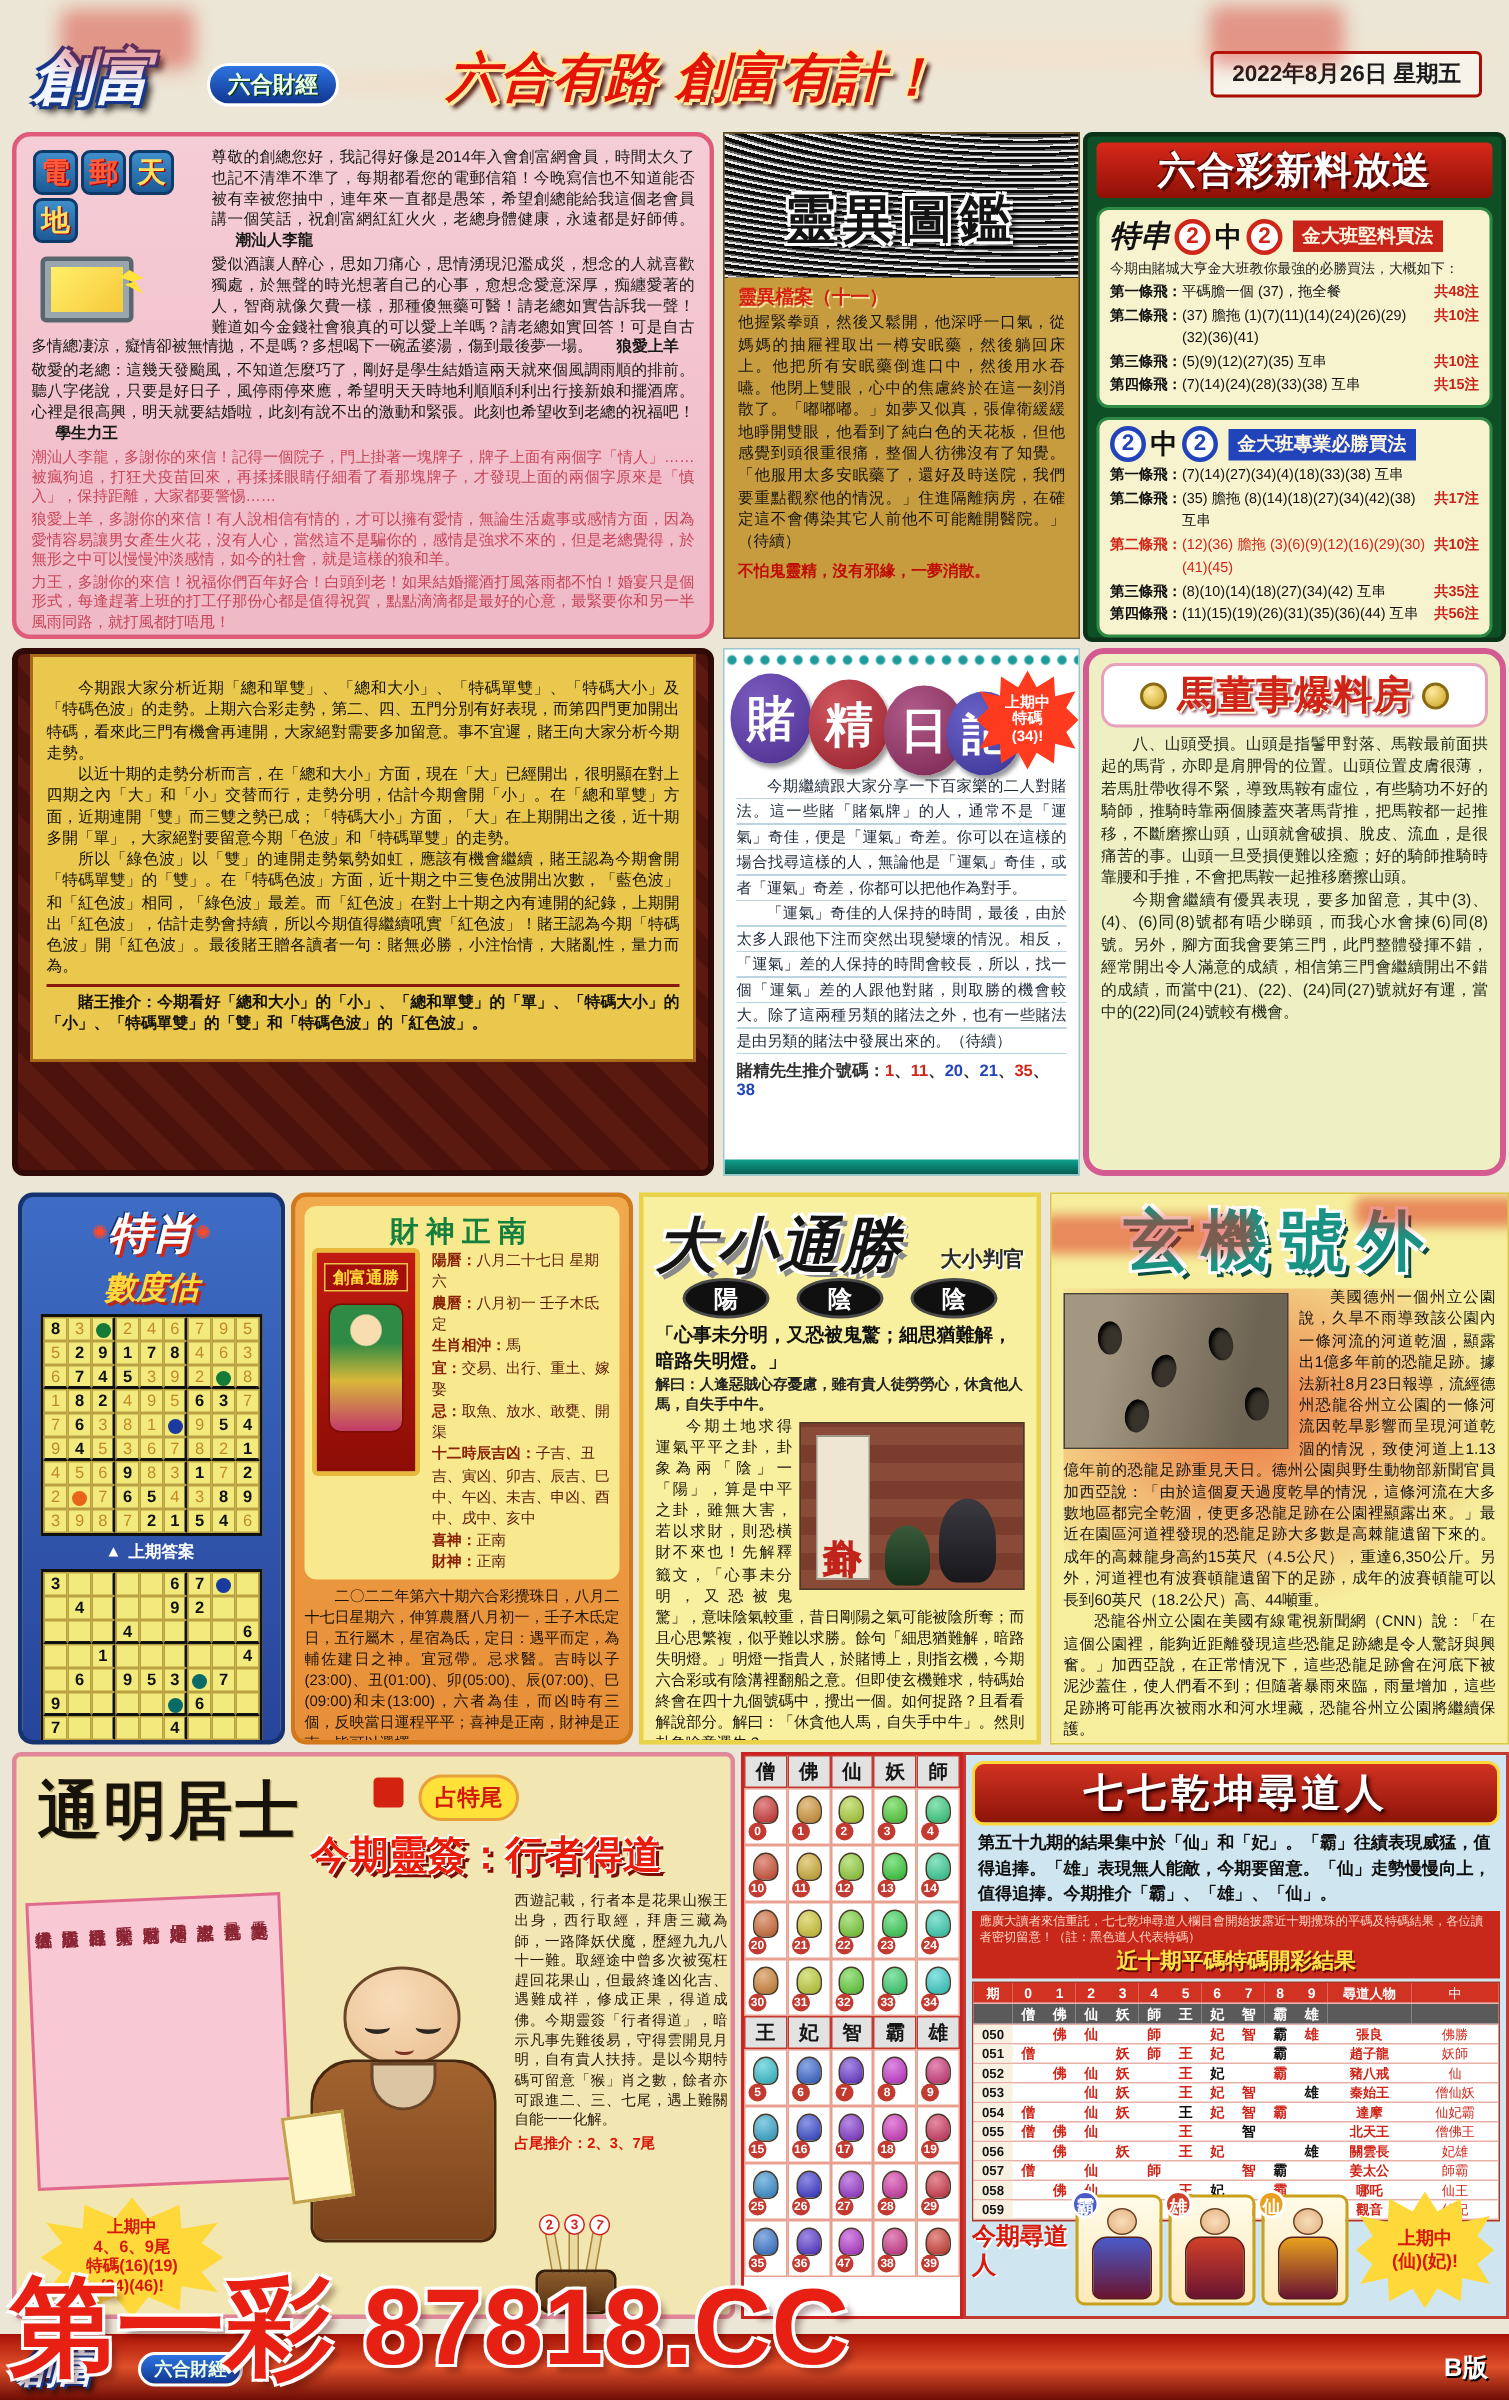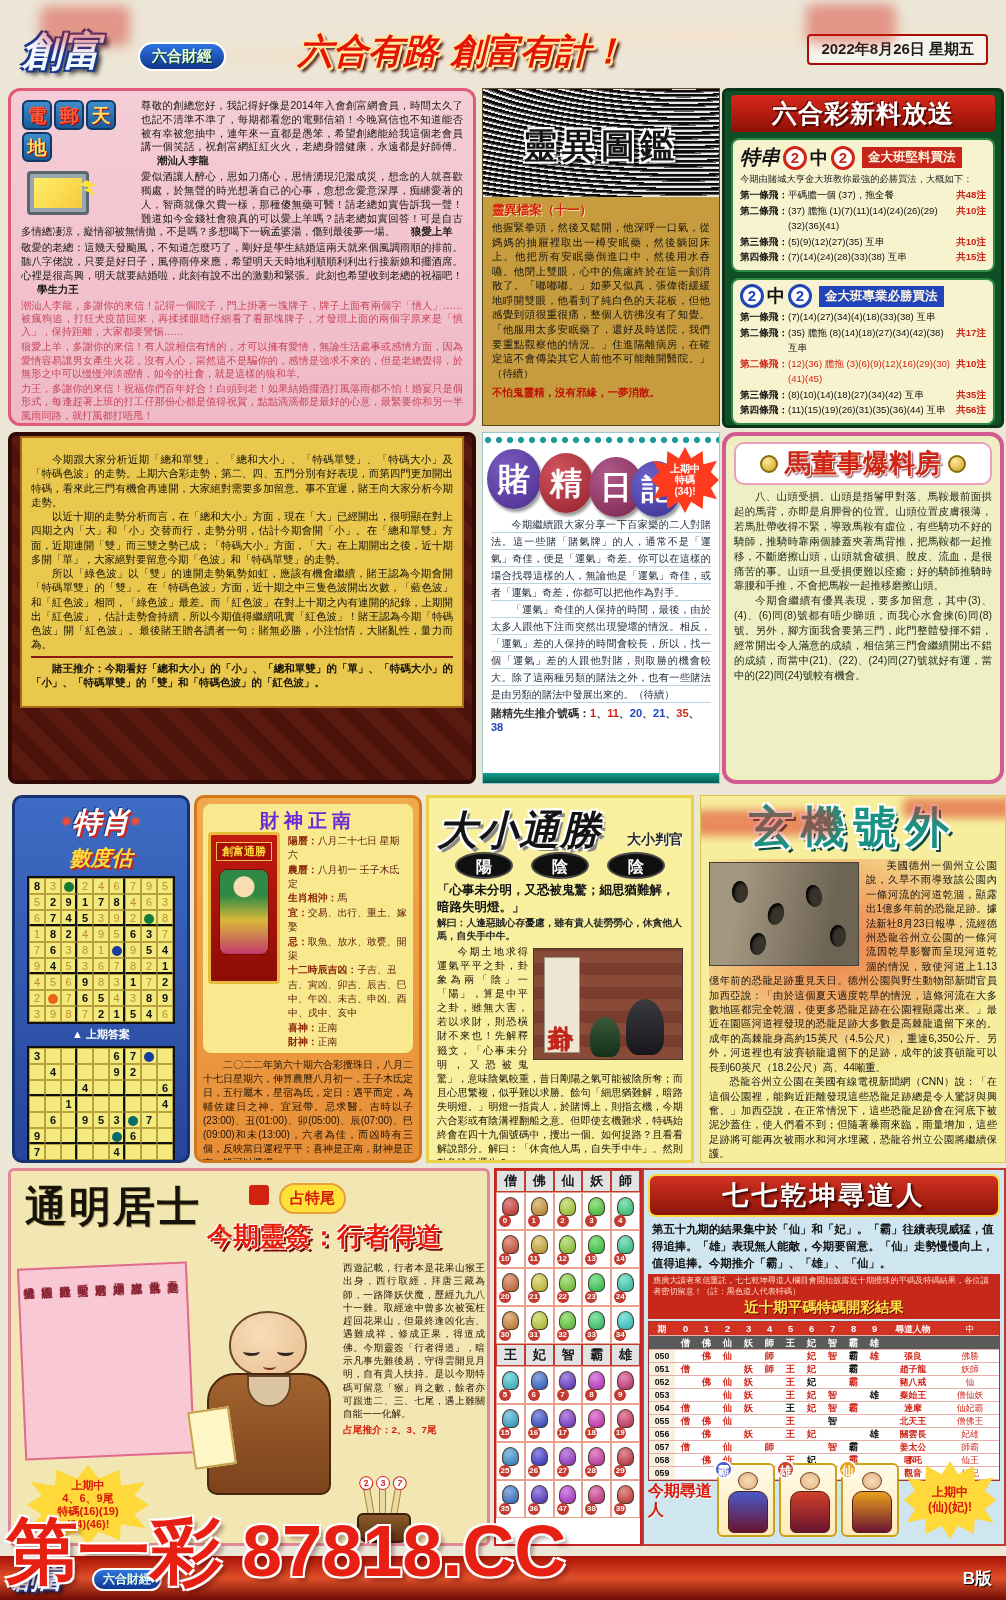--- a/index.html
+++ b/index.html
@@ -33,21 +33,21 @@
   .etile:nth-child(1),.etile:nth-child(2){color:#ff5a3a;}
   .monitor{position:absolute;left:6px;top:72px;width:62px;height:44px;background:#9aa6ad;border:3px solid #5a666d;border-radius:4px;}
   .monitor .screen{position:absolute;inset:4px;background:linear-gradient(135deg,#ffef6a,#f7c93a);}
   .monitor .flash{position:absolute;right:-10px;top:6px;width:16px;height:16px;background:#ffe23a;
     clip-path:polygon(40% 0,100% 35%,60% 45%,100% 100%,20% 60%,55% 50%,0 30%);}
   .letter{font-size:10.4px;line-height:1.33;color:#181818;text-align:justify;margin-bottom:2px;}
   .signer{font-weight:bold;margin-left:16px;white-space:nowrap;}
   .reply{font-size:10.2px;line-height:1.3;color:#c43b50;text-align:justify;margin-bottom:2px;opacity:.92;}
   
   .ghost-box{left:482px;top:88px;width:238px;height:338px;background:#c79c3f;border:1px solid #5a4a22;overflow:hidden;}
-  .ghost-top{position:relative;height:108px;background:
+  .ghost-top{position:relative;height:96px;background:
      repeating-radial-gradient(140% 110% at 85% -60%, #0b0b0b 0 6px, #616161 6px 9px, #e8e8e8 9px 13px),#101010;}
   .ghost-title{position:absolute;left:50%;top:34px;transform:translateX(-50%);white-space:nowrap;
     font:bold 34px "DejaVu Serif",serif;color:#141414;letter-spacing:5px;
     text-shadow:-2px -2px 0 #fff,2px -2px 0 #fff,-2px 2px 0 #fff,2px 2px 0 #fff,4px 4px 4px #000;}
   .ghost-sub{color:#d42210;font-weight:bold;font-size:12.5px;margin:5px 9px 2px;text-shadow:1px 1px 0 #f7e2a0;}
   .ghost-body{font-size:10.4px;line-height:1.4;color:#161410;margin:0 9px;text-align:justify;}
   .ghost-foot{color:#c00d04;font-weight:bold;font-size:10.5px;margin:5px 9px;}
   
   .lotto-box{left:722px;top:88px;width:282px;height:340px;background:#0f4f26;border:3px solid #0a3318;border-radius:6px;padding:4px 6px;}
   .lotto-title{font:bold 25px "DejaVu Serif",serif;color:#fff;text-align:center;letter-spacing:1px;
@@ -111,26 +111,26 @@
   .sud-t2{display:block;font:italic bold 21px "DejaVu Serif",serif;color:#ffd83a;text-shadow:2px 2px 0 #c0241a;margin-top:1px;}
   .sgrid{display:grid;grid-template-columns:repeat(9,16px);grid-auto-rows:16px;width:148px;margin:4px auto 0;
     border:2px solid #101010;background:#f2ea7c;}
   .scell{border:0.5px solid #b9a142;font:bold 11px/15px "Liberation Sans",sans-serif;color:#000;}
   .scell.sol{color:#c08a28;font-weight:normal;}
   .scell.giv{color:#111;}
   .bR{border-right:2px solid #101010;}
   .bB{border-bottom:2px solid #101010;}
   .dot{display:inline-block;width:10px;height:10px;border-radius:50%;margin-top:2.5px;}
   .dotG{background:#157a38;}.dotB{background:#1a3a9e;}.dotO{background:#e8641a;}.dotT{background:#0a6a68;}
-  .sud-cap{color:#fff;font-weight:bold;font-size:11px;margin:3px 0;}
+  .sud-cap{color:#fff;font-weight:bold;font-size:11px;margin:3px 0;font-family:Liberation Mono, monospace;}
   
   .almanac{left:194px;top:795px;width:228px;height:368px;background:linear-gradient(#f2a94e,#e78f38);
     border:3px solid #d2791c;border-radius:10px;padding:6px;overflow:hidden;}
   .alm-top{background:#f8e98e;border-radius:8px;padding:4px 5px;position:relative;min-height:198px;}
-  .alm-title{text-align:center;font:bold 19px "DejaVu Serif",serif;color:#6d28d9;letter-spacing:5px;}
+  .alm-title{text-align:center;font:bold 19px "DejaVu Serif",serif;color:#15803d;letter-spacing:5px;}
   .alm-cal{position:absolute;left:5px;top:28px;width:72px;height:152px;background:linear-gradient(#c21a10,#8c0d06);
     border:3px solid #e8b83a;border-radius:4px;text-align:center;}
   .alm-cal-label{display:block;margin:7px auto 0;width:56px;background:#a50d08;border:1px solid #ecc24a;color:#ffd83a;
     font-weight:bold;font-size:11px;padding:1px 0;}
   .alm-fig{display:block;margin:8px auto 0;width:50px;height:86px;border-radius:8px;
     background:radial-gradient(circle at 50% 20%,#f8ddb0 0 10px,transparent 11px),
                linear-gradient(180deg,#2e8a44 30%,#d8b83a 60%,#c23a6a);border:1px solid #7a0c04;}
   .alm-lines{margin-left:80px;}
   .almline{font-size:9.9px;line-height:1.45;color:#5a1a08;}
   .almlab{font-weight:bold;color:#8a2206;}

